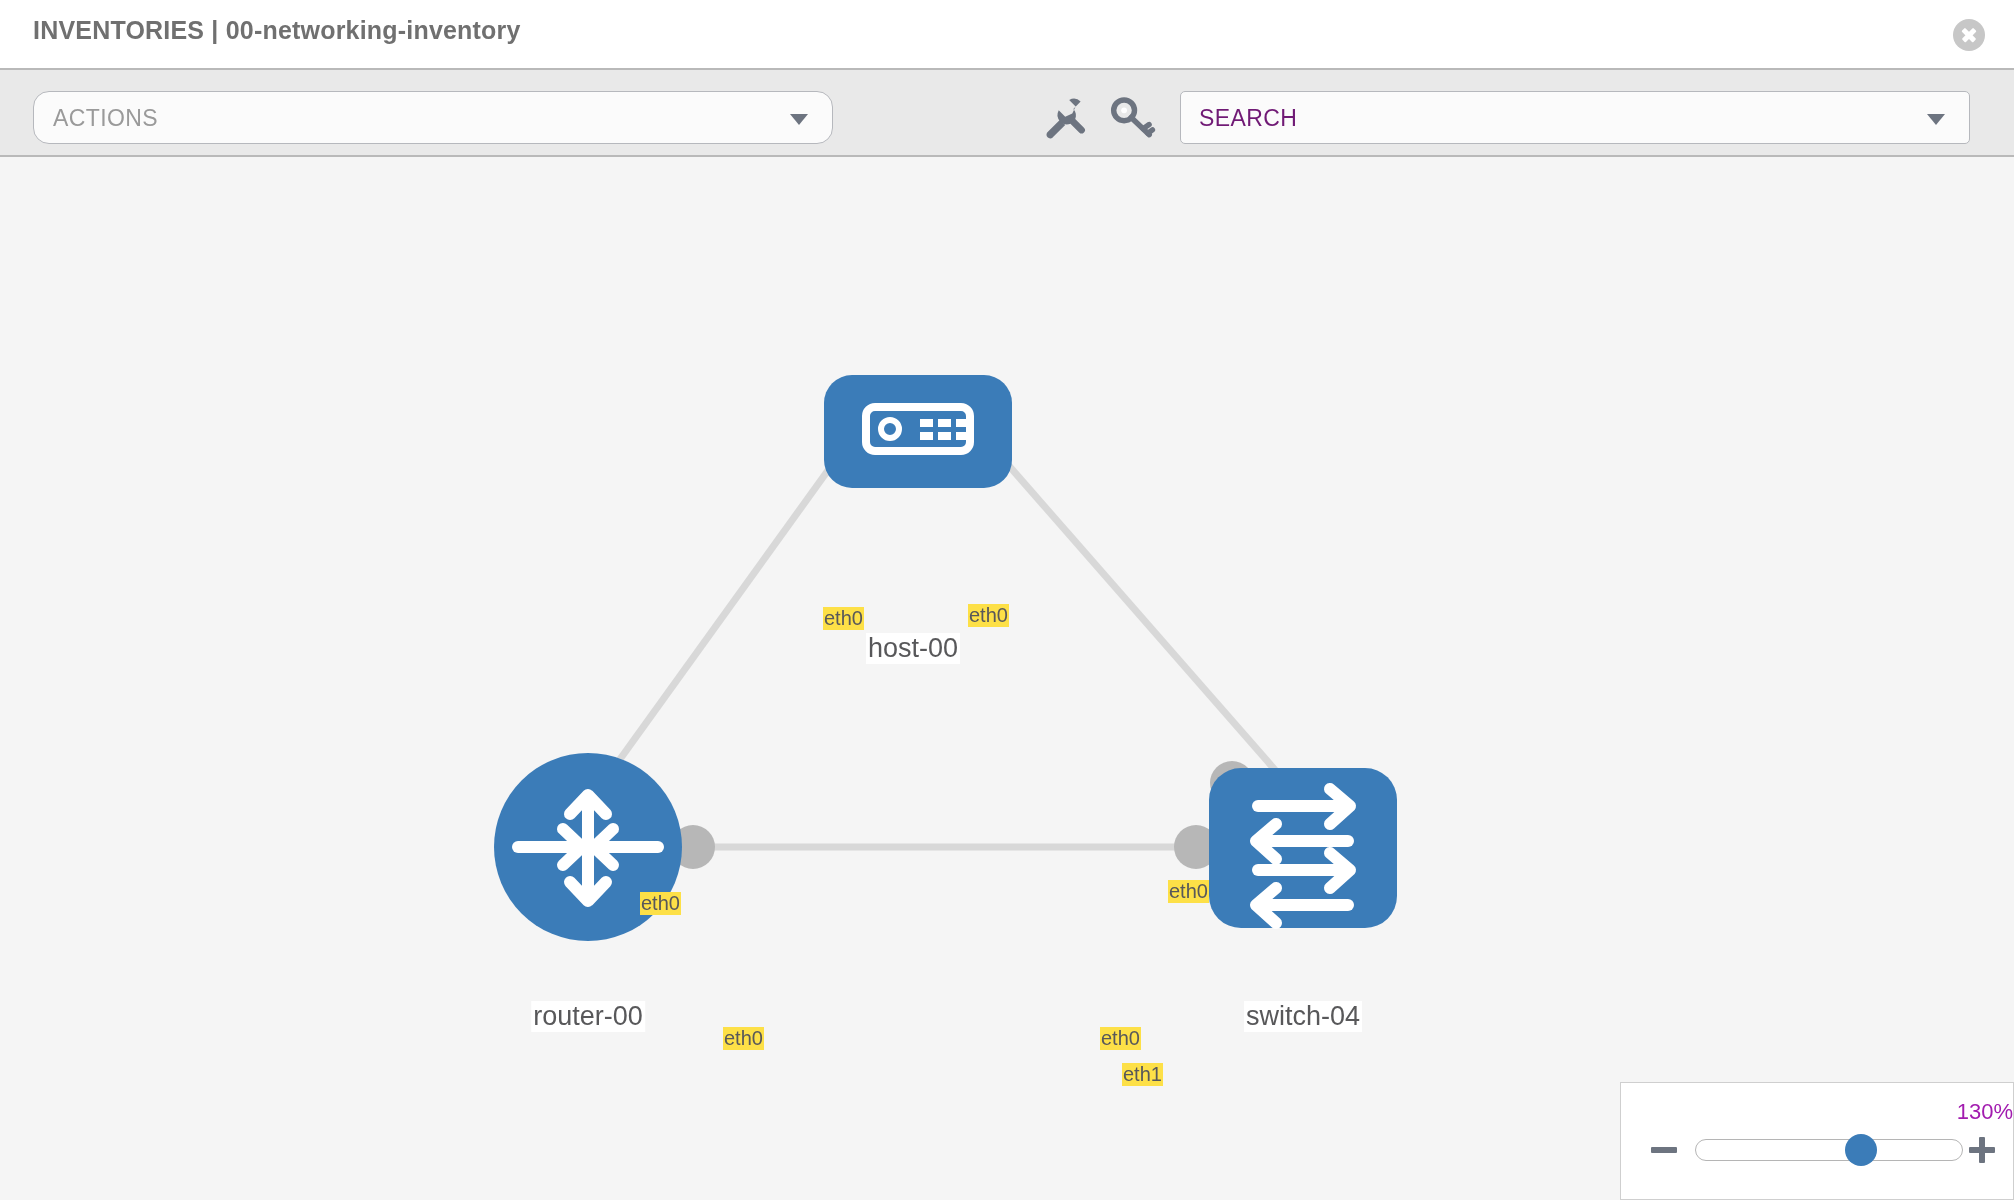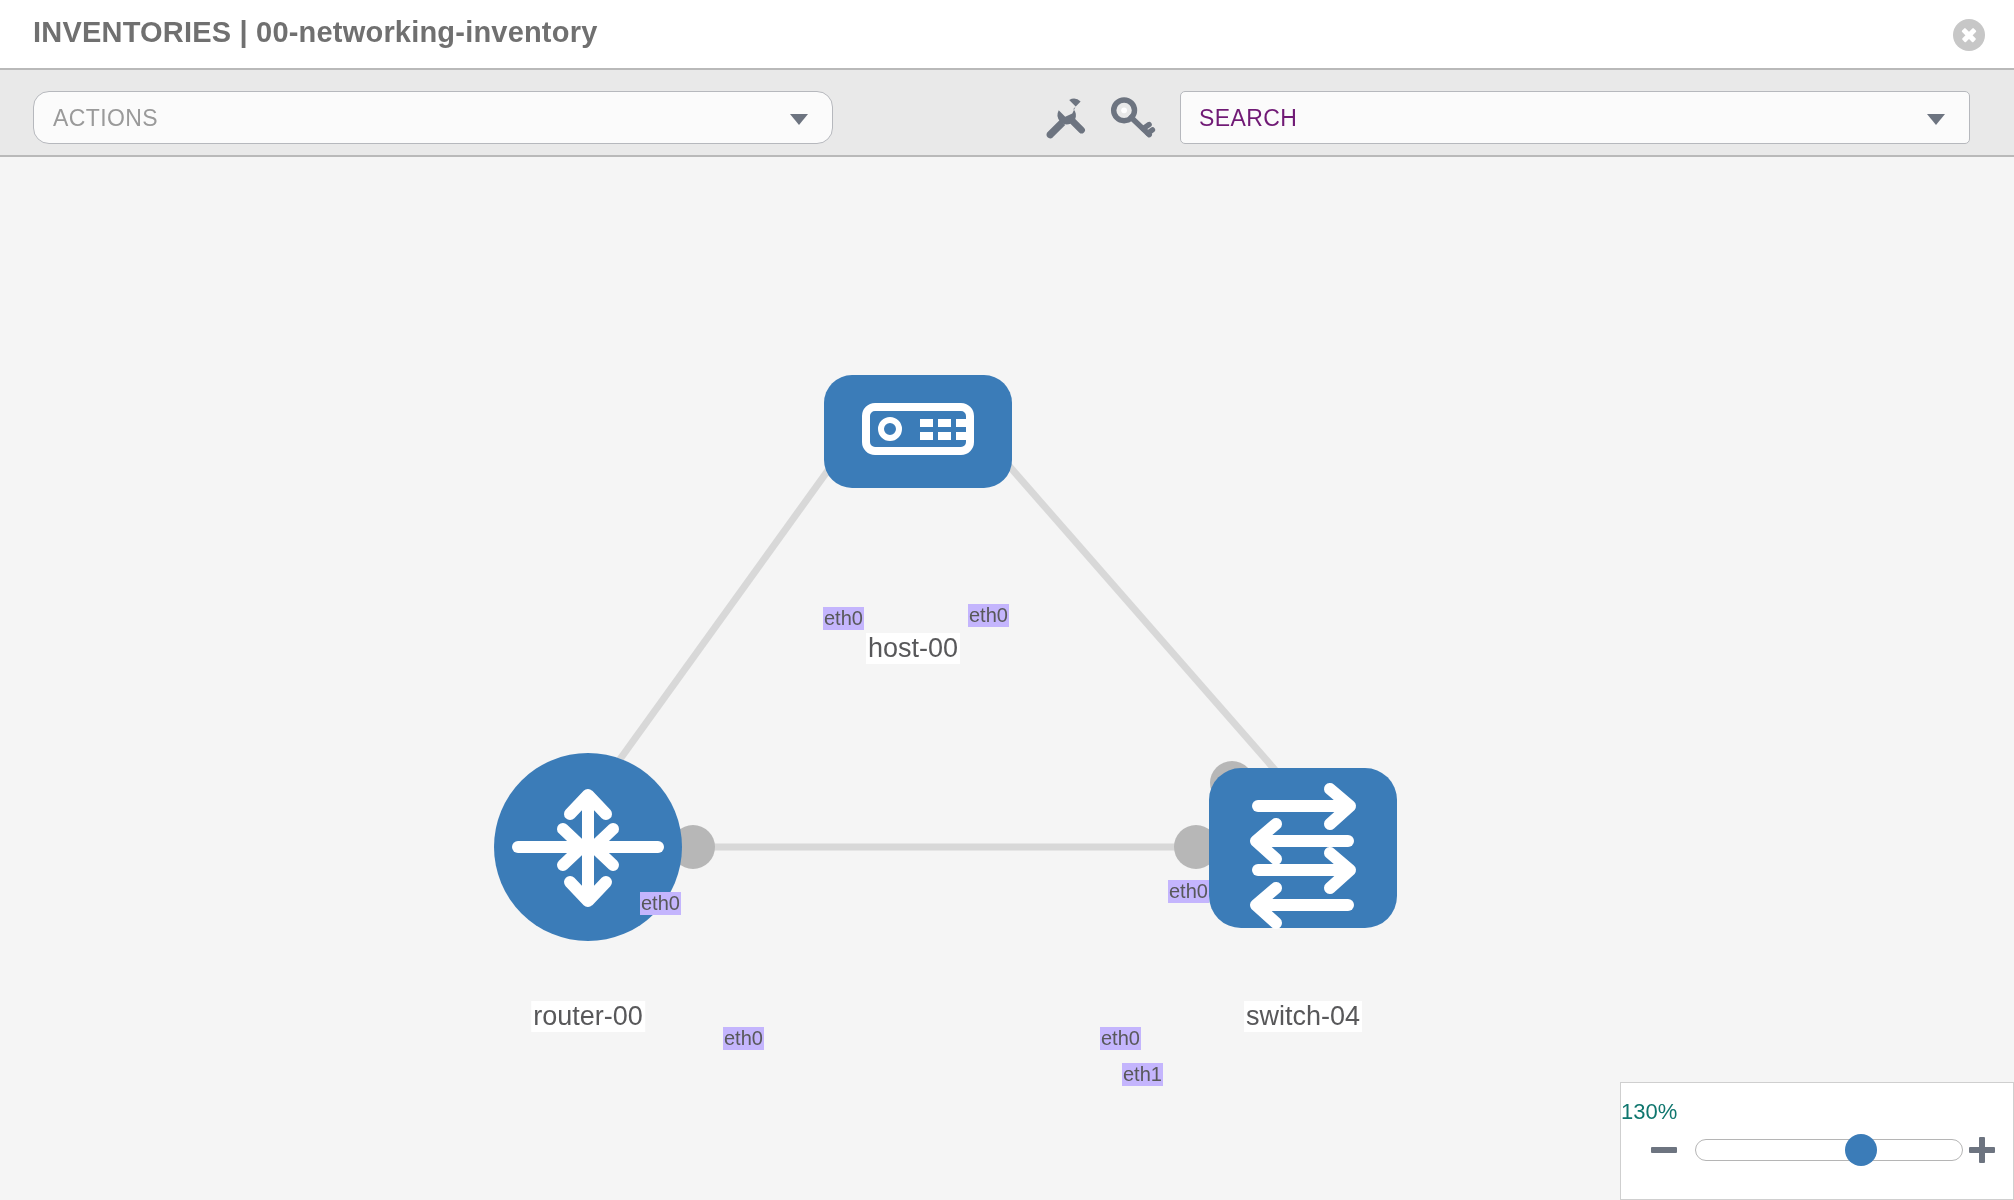--- a/index.html
+++ b/index.html
@@ -21,21 +21,21 @@
     left: 0; top: 0;
     width: 2014px;
     height: 68px;
     background: #ffffff;
     box-sizing: border-box;
   }
   .page-title {
     position: absolute;
     left: 33px;
     top: 16px;
-    font-size: 29px;
+    font-size: 25px;
     font-weight: bold;
     color: #707070;
     letter-spacing: 0.2px;
     white-space: nowrap;
   }
   .close-btn {
     position: absolute;
     right: 29px;
     top: 19px;
     width: 32px;
@@ -153,43 +153,43 @@
     background: #ffffff;
     white-space: nowrap;
     padding: 0 2px;
     transform: translateX(-50%);
     margin-top: 44px;
   }
   .iface-label {
     position: absolute;
     font-size: 20px;
     color: #58585a;
-    background: #c4b5fd;
+    background: #fde047;
     white-space: nowrap;
     padding: 0 1px;
   }
 
   
   .zoom-panel {
     position: absolute;
     left: 1620px;
     top: 1082px;
     width: 394px;
     height: 118px;
     background: #ffffff;
     border: 1px solid #cfcfcf;
     box-sizing: border-box;
   }
   .zoom-pct {
     position: absolute;
     width: 100%;
     top: 16px;
-    text-align: left;
+    text-align: right;
     font-size: 22px;
-    color: #0f766e;
+    color: #a21caf;
   }
   .zoom-minus, .zoom-plus {
     position: absolute;
     top: 52px;
     width: 30px;
     height: 30px;
     cursor: pointer;
   }
   .zoom-minus { left: 28px; }
   .zoom-plus  { right: 16px; }

